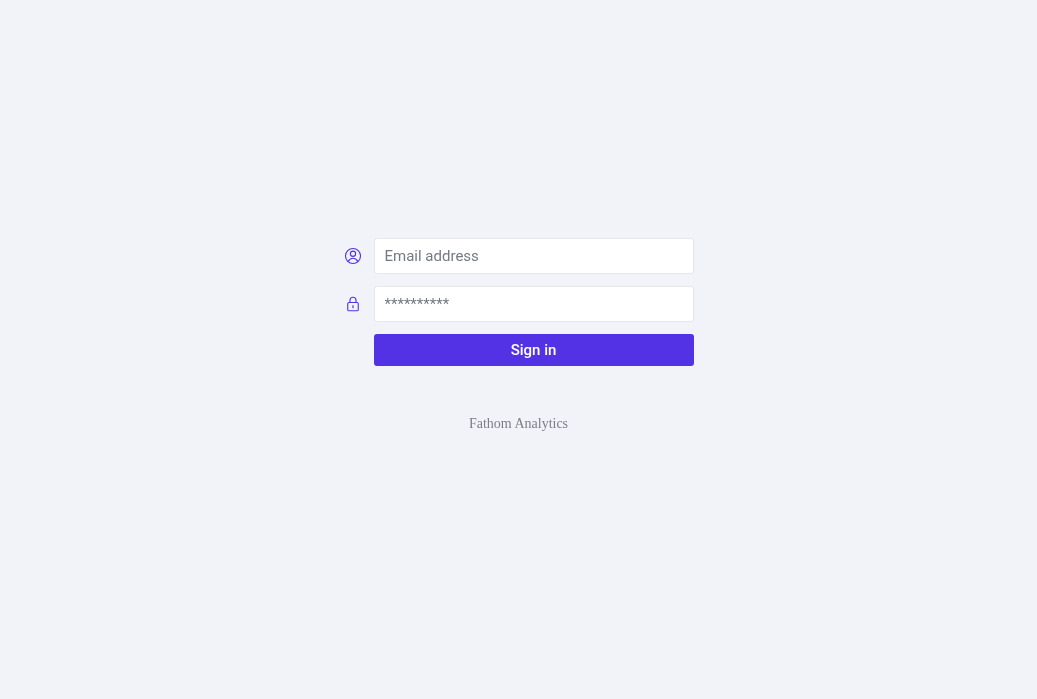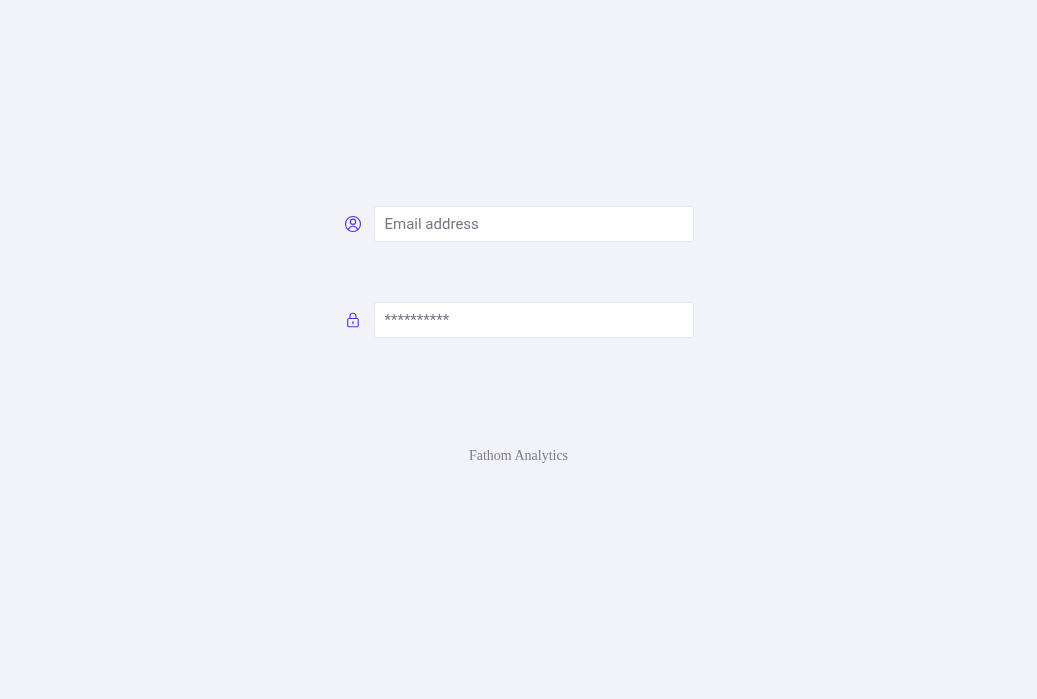--- a/index.html
+++ b/index.html
@@ -17,21 +17,20 @@
       flex-direction: column;
       align-items: center;
       justify-content: center;
     }
     
     .login-container {
       display: flex;
       flex-direction: column;
       align-items: center;
       margin-top: -30px;
-      gap: 48px;
     }
     
     .form-row {
       display: flex;
       align-items: center;
       margin-bottom: 12px;
     }
     
     .icon-wrapper {
       width: 30px;
@@ -115,16 +114,20 @@
       <svg viewBox="0 0 24 24" fill="none" stroke="currentColor" stroke-width="1.5">
         <rect x="5" y="10" width="14" height="11" rx="1.5"></rect>
         <path d="M8 10V7a4 4 0 0 1 8 0v3"></path>
         <circle cx="12" cy="14.5" r="1" fill="currentColor" stroke="none"></circle>
         <line x1="12" y1="15" x2="12" y2="17.5"></line>
       </svg>
     </div>
     <input type="password" class="input-field" placeholder="**********" style="">
   </div>
 
+  <div class="button-row">
+    <div class="button-spacer"></div>
+    <button class="signin-button">Sign in</button>
+  </div>
 
   <div class="footer-link">Fathom Analytics</div>
 
 </div>
 
 </body></html>

